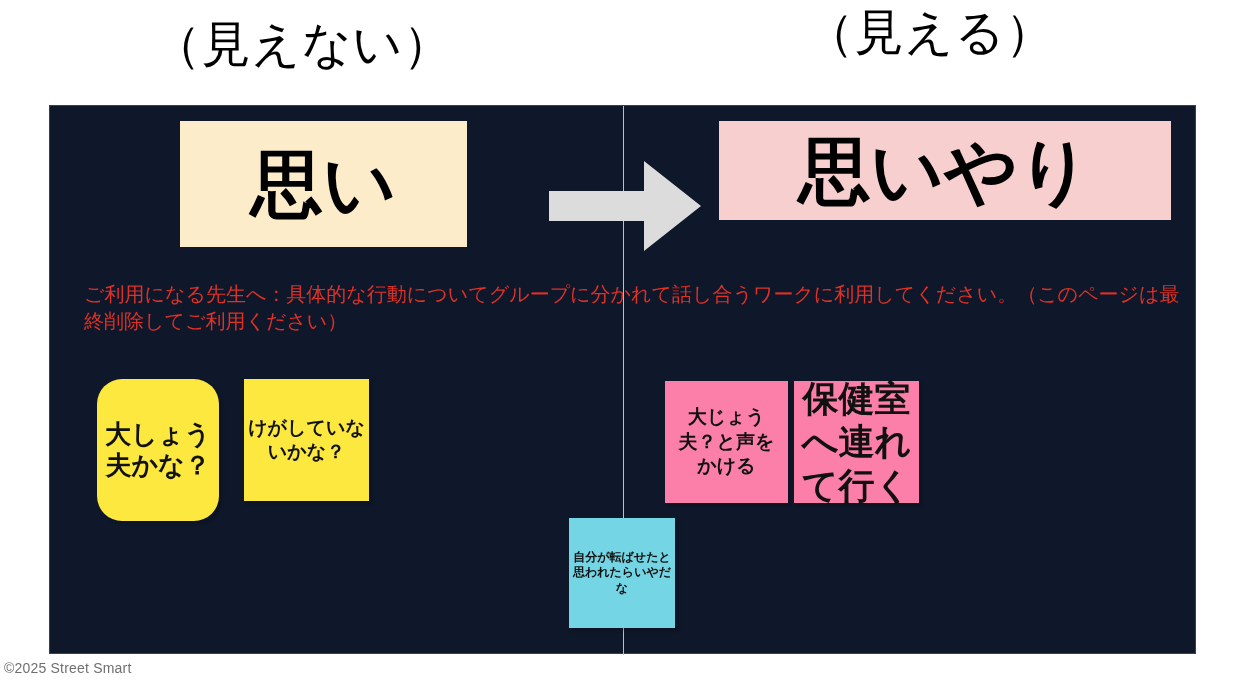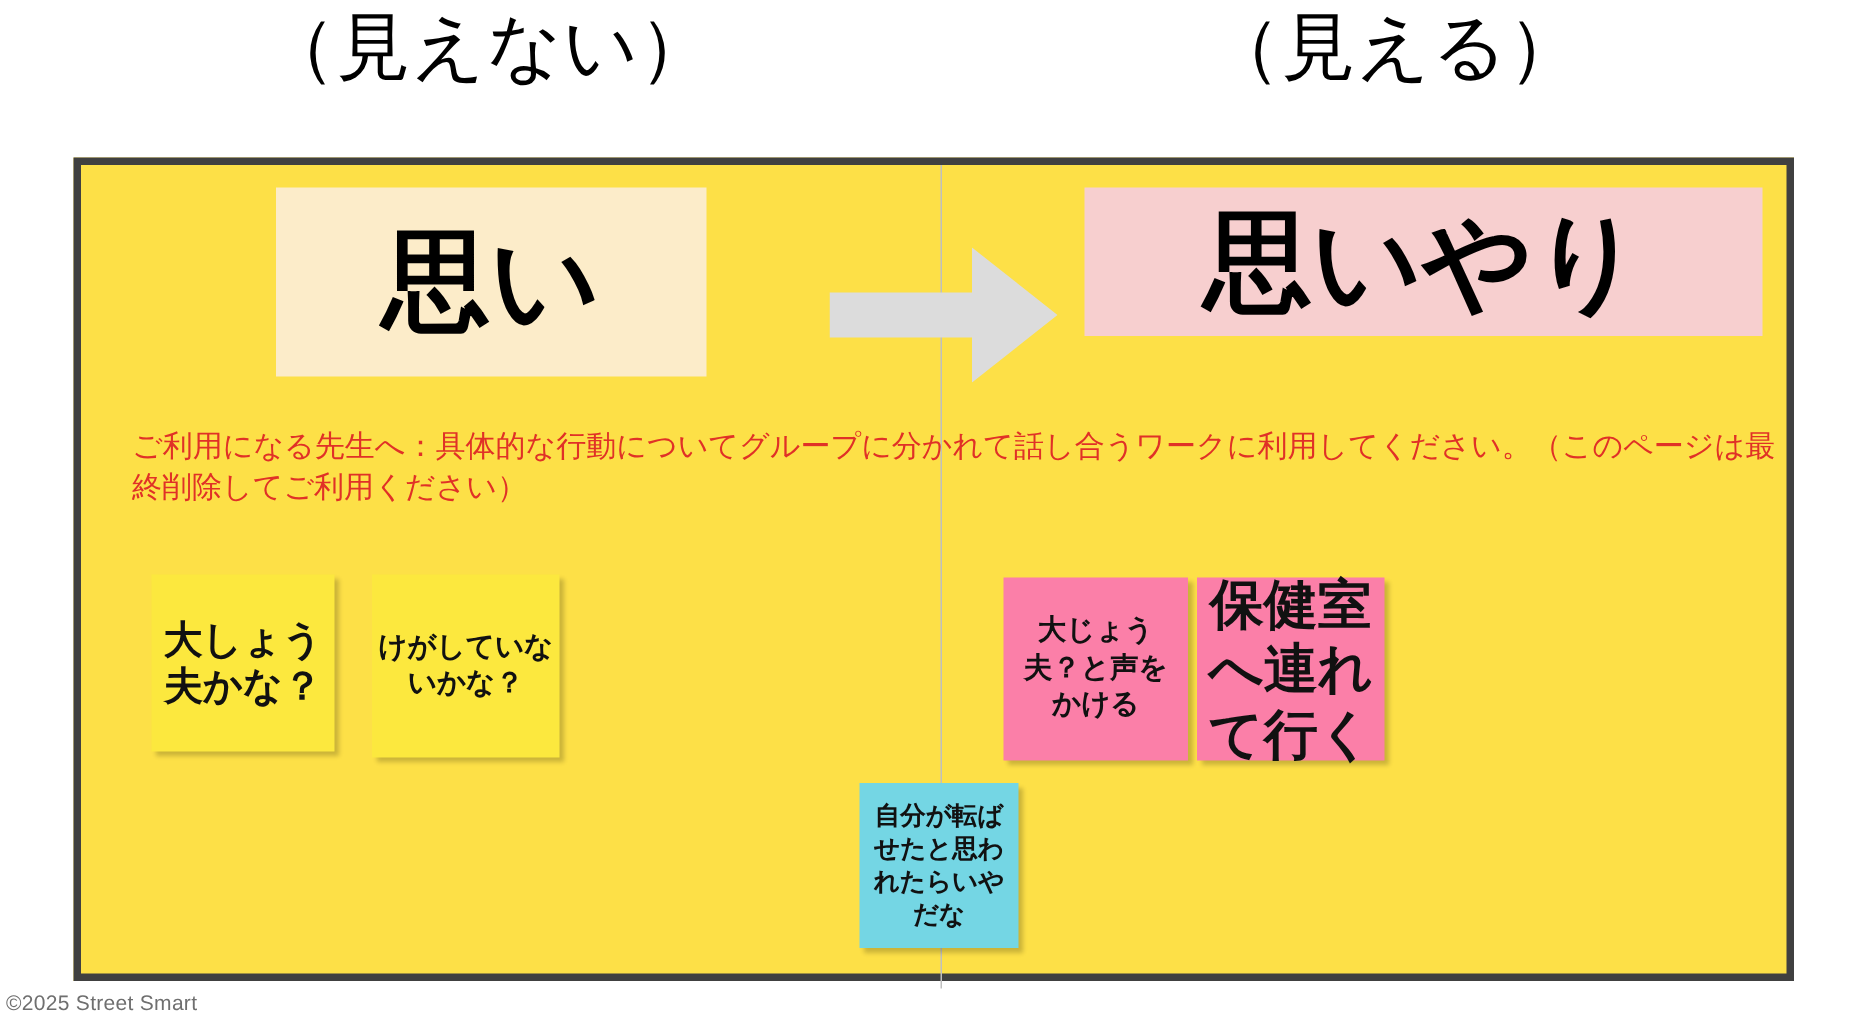--- a/index.html
+++ b/index.html
@@ -20,33 +20,33 @@
   .col-header {
     position: absolute;
     top: 8px;
     font-size: 49px;
     line-height: 1.0;
     font-weight: 400;
     color: #000000;
     letter-spacing: 0.5px;
     white-space: nowrap;
   }
-  #header-left  { left: 175px; }
+  #header-left  { left: 152px; margin-top: 12px; }
   #header-right { left: 805px; }
 
   
   #panel {
     position: absolute;
     left: 49px;
     top: 105px;
     width: 1147px;
     height: 549px;
-    border: 5px solid #404040;
+    border: 1px solid #404040;
     box-sizing: border-box;
-    background: #fde047;
+    background: #0f172a;
   }
 
   
   #divider {
     position: absolute;
     left: 573px;   
     top: 0;
     width: 1px;
     height: 549px;
     background: #bfbfbf;
@@ -108,38 +108,38 @@
     text-align: center;
     box-sizing: border-box;
     box-shadow: 3px 3px 3px rgba(0,0,0,0.20);
     font-weight: 700;
     color: #111111;
     padding: 4px;
   }
   .sticky-text { display: block; width: 100%; }
 
   #sticky-y1 {
-    left: 47px; top: 273px; width: 122px; height: 118px;
-    font-size: 26px; line-height: 1.18;
+    left: 47px; top: 273px; width: 122px; height: 142px;
+    font-size: 26px; line-height: 1.18; border-radius: 25px;
   }
   #sticky-y2 {
     left: 194px; top: 273px; width: 125px; height: 122px;
     font-size: 19px; line-height: 1.25;
   }
   #sticky-p1 {
     left: 603px; top: 275px; width: 123px; height: 122px;
     font-size: 19px; line-height: 1.3; margin-left: 12px;
   }
   #sticky-p2 {
     left: 744px; top: 275px; width: 125px; height: 122px;
     font-size: 36px; line-height: 1.2;
   }
   #sticky-b1 {
     left: 519px; top: 412px; width: 106px; height: 110px;
-    font-size: 17px; line-height: 1.3;
+    font-size: 12px; line-height: 1.3;
   }
 
   
   #footer {
     position: absolute;
     left: 4px;
     top: 660px;
     font-size: 14px;
     color: #6f6f6f;
     letter-spacing: 0.2px;

